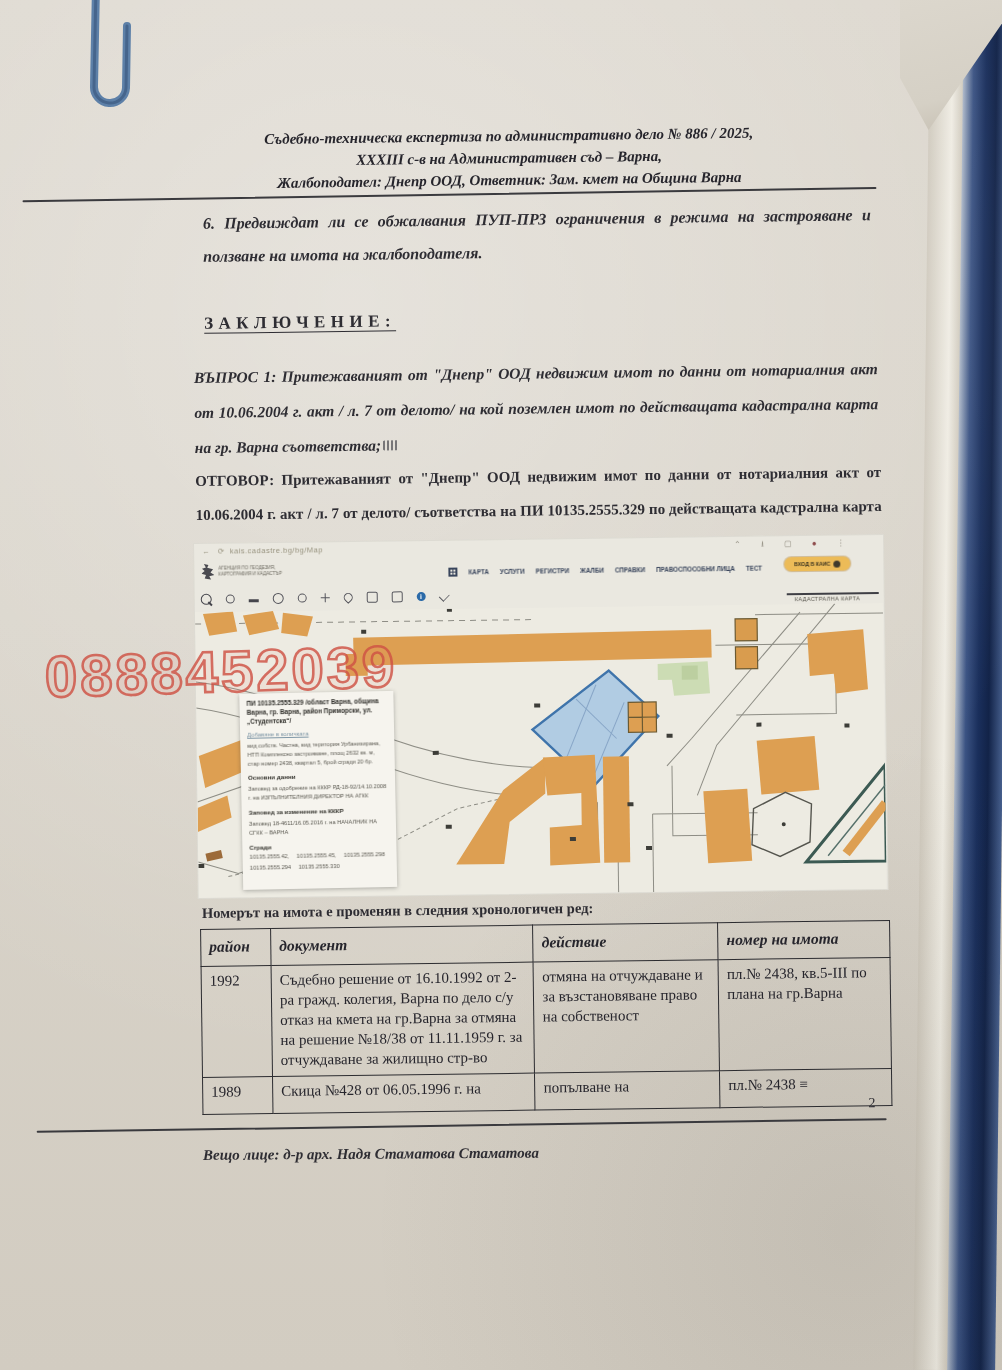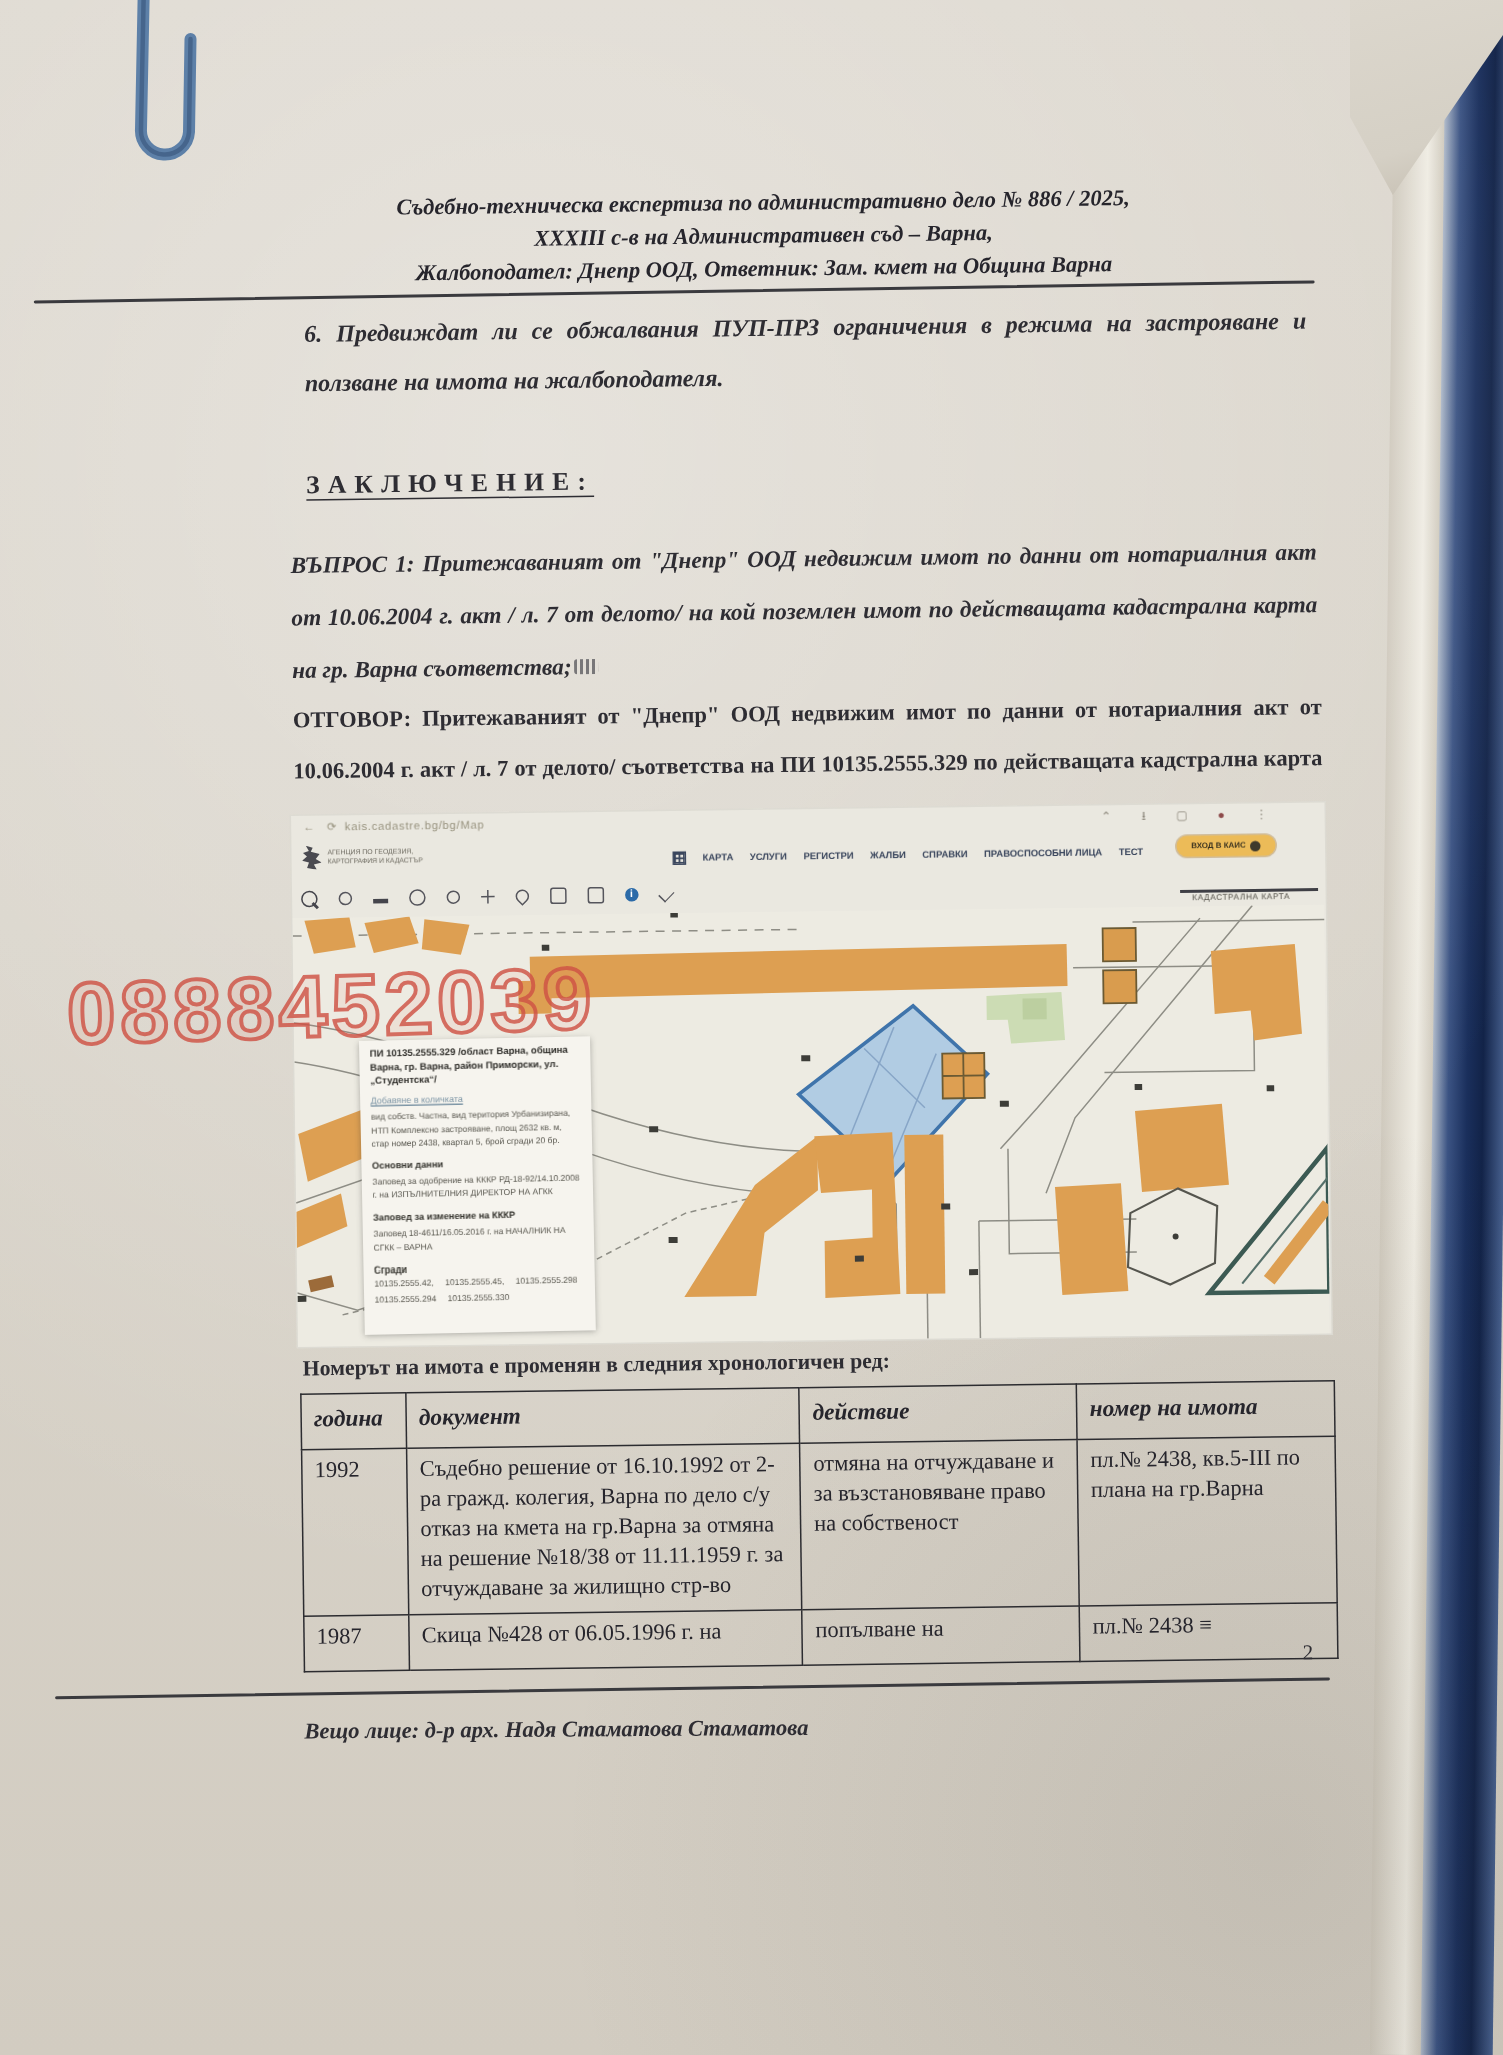--- a/index.html
+++ b/index.html
@@ -287,33 +287,33 @@
 
   <table class="chron">
     <colgroup>
         <col style="width:70px">
         <col style="width:263px">
         <col style="width:185px">
         <col style="width:172px">
       </colgroup>
     <tbody>
         <tr>
-      <th>година</th>
+      <th>район</th>
       <th>документ</th>
       <th>действие</th>
       <th>номер на имота</th>
     </tr>
     <tr>
       <td>1992</td>
       <td class="doc">Съдебно решение от 16.10.1992 от 2-ра гражд. колегия, Варна по дело с/у отказ на кмета на гр.Варна за отмяна на решение №18/38 от 11.11.1959 г. за отчуждаване за жилищно стр-во</td>
       <td>отмяна на отчуждаване и за възстановяване право на собственост</td>
       <td>пл.№ 2438, кв.5-III по плана на гр.Варна</td>
     </tr>
     <tr class="last">
-      <td>1987</td>
+      <td>1989</td>
       <td class="doc">Скица №428 от 06.05.1996 г. на</td>
       <td>попълване на</td>
       <td>пл.№ 2438 ≡</td>
     </tr>
   </tbody>
     </table>
 
   <div class="t pagenum">2</div>
   <div class="rule" style="left:30px;top:1124px;width:850px;height:1.6px;transform:rotate(-.1deg);"></div>
   <div class="t expert">Вещо лице:  д-р арх. Надя Стаматова Стаматова</div>

